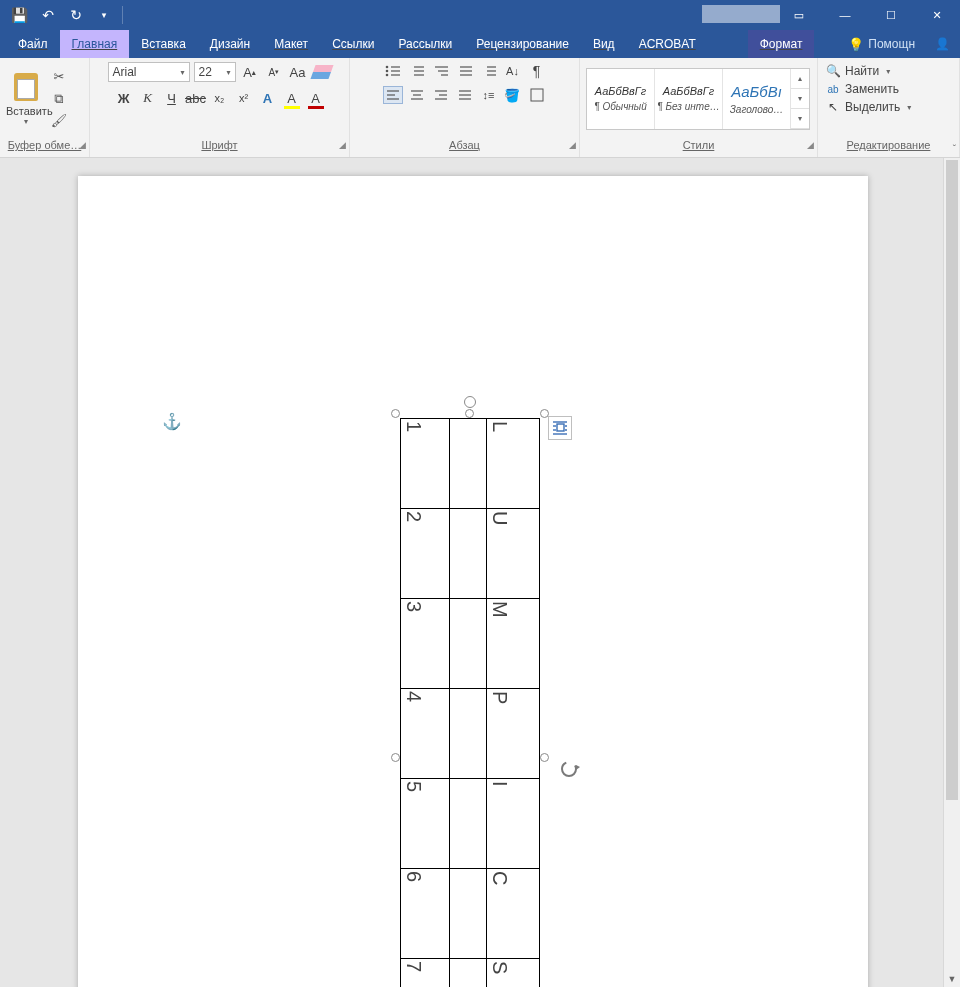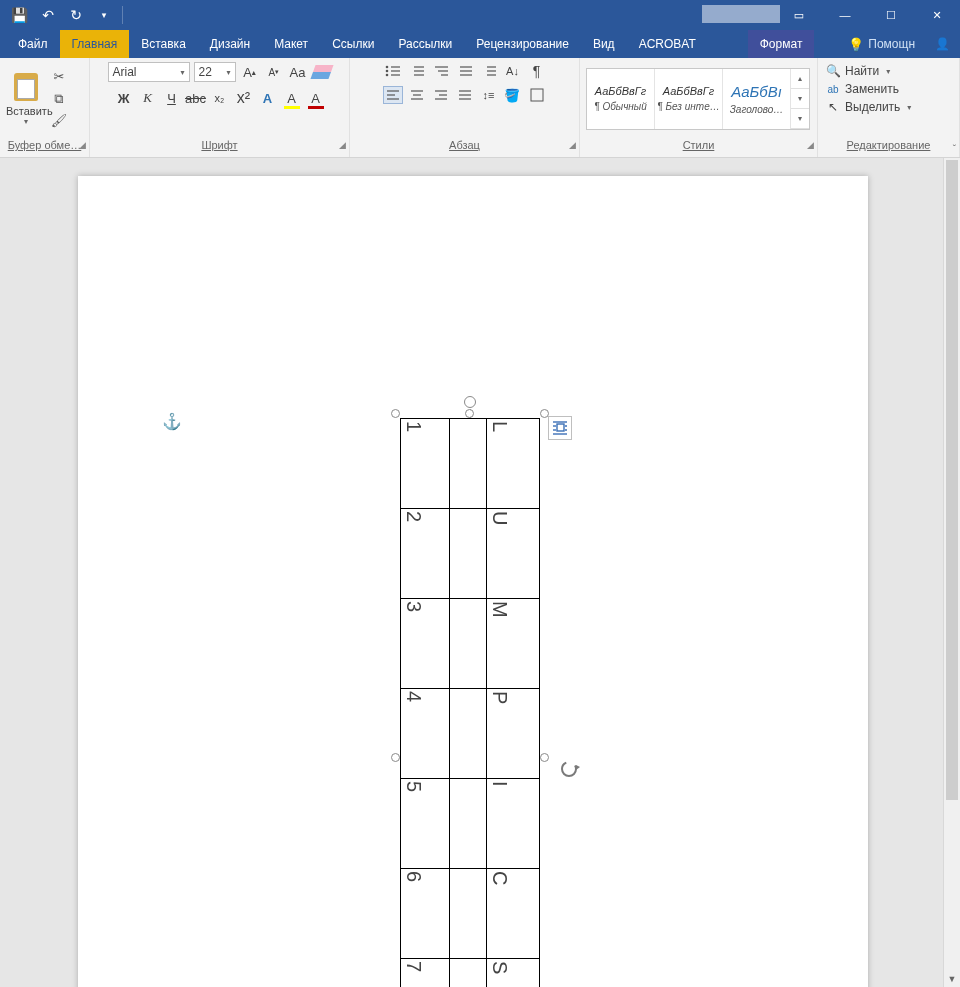--- a/index.html
+++ b/index.html
@@ -9,23 +9,23 @@
   .titlebar { height: 30px; background: #2b579a; color: #fff; display: flex; align-items: center; position: relative; }
   .qat { display: flex; align-items: center; gap: 4px; padding-left: 8px; }
   .qat .qbtn { width: 24px; height: 24px; display:flex; align-items:center; justify-content:center; color:#fff; font-size:14px; }
   .qat .sep { width:1px; height:18px; background: rgba(255,255,255,0.25); margin:0 2px; }
   .title { position:absolute; left:0; right:0; text-align:center; font-size:12px; pointer-events:none; }
   .winbtns { position:absolute; right:0; top:0; height:30px; display:flex; }
   .winbtns .wbtn { width:46px; height:30px; display:flex; align-items:center; justify-content:center; color:#fff; font-size:11px; }
   .userbox { position:absolute; right:180px; top:5px; width:78px; height:18px; background: rgba(255,255,255,0.5); }
 
   
-  .tabs { height: 28px; background:#2b579a; display:flex; align-items:flex-end; padding-left:6px; position:relative; }
+  .tabs { height: 28px; background:#2b579a; display:flex; align-items:flex-end; padding-left:6px; position:relative;text-decoration:underline; }
   .tab { height:28px; padding:0 12px; color:#fff; font-size:12px; display:flex; align-items:center; cursor:default; }
-  .tab.active { background:#eab308; color:#2b579a; }
+  .tab.active { background:#c4b5fd; color:#2b579a; }
   .tab.context { margin-left:40px; background:#404f9b; }
   .tabs .helpzone { position:absolute; right:0; top:0; height:28px; display:flex; align-items:center; color:#cfe0f4; }
   .helpzone .hbtn { padding:0 10px; font-size:12px; display:flex; align-items:center; gap:4px;}
   .helpzone .lightbulb { font-size:13px; }
 
   
   .ribbon { height:100px; background:#f3f3f3; border-bottom:1px solid #d4d4d4; display:flex; position:relative; }
   .group { border-right:1px solid #e1e1e1; height:100%; display:flex; flex-direction:column; }
   .group-body { flex:1; display:flex; align-items:center; padding:4px 6px; }
   .group-label { height:18px; font-size:11px; color:#666; text-align:center; position:relative;text-decoration:underline; }
@@ -49,21 +49,21 @@
   .fontrow { display:flex; align-items:center; gap:4px; }
   .combo { height:20px; border:1px solid #c0c0c0; background:#fff; display:flex; align-items:center; padding:0 4px; font-size:12px; }
   .combo.fontname { width:82px; }
   .combo.fontsize { width:42px; }
   .combo .carrot { margin-left:auto; font-size:8px; color:#666; }
   .sqbtn { width:20px; height:20px; display:flex; align-items:center; justify-content:center; font-size:13px; color:#444; }
   .grow { font-size:13px; } .shrink{ font-size:10px;}
   .eraser { width:18px;height:14px;background:linear-gradient(#f7b4c8,#f7b4c8 50%,#6aa6e0 50%);transform:skewX(-20deg);}
   .bold{font-weight:bold;} .ital{font-style:italic;font-family:serif;}
   .underl{text-decoration:underline;} .strike{text-decoration:line-through;}
-  .sub{font-size:11px;} .sup{font-size:16px;}
+  .sub{font-size:11px;} .sup{font-size:11px;}
   .hiA { position:relative; }
   .hiA .bar { position:absolute; bottom:-1px; left:2px; right:2px; height:3px; }
 
   
   .parag { width:230px; }
   .parag-body{ display:flex; flex-direction:column; gap:6px; width:100%;}
   .parow{display:flex; align-items:center; gap:4px;}
   .listic{width:20px;height:18px;display:flex;align-items:center;justify-content:center;}
   svg.lines line{stroke:#555;stroke-width:1.2;}
   svg.lines circle,svg.lines rect.b{fill:#555;}

